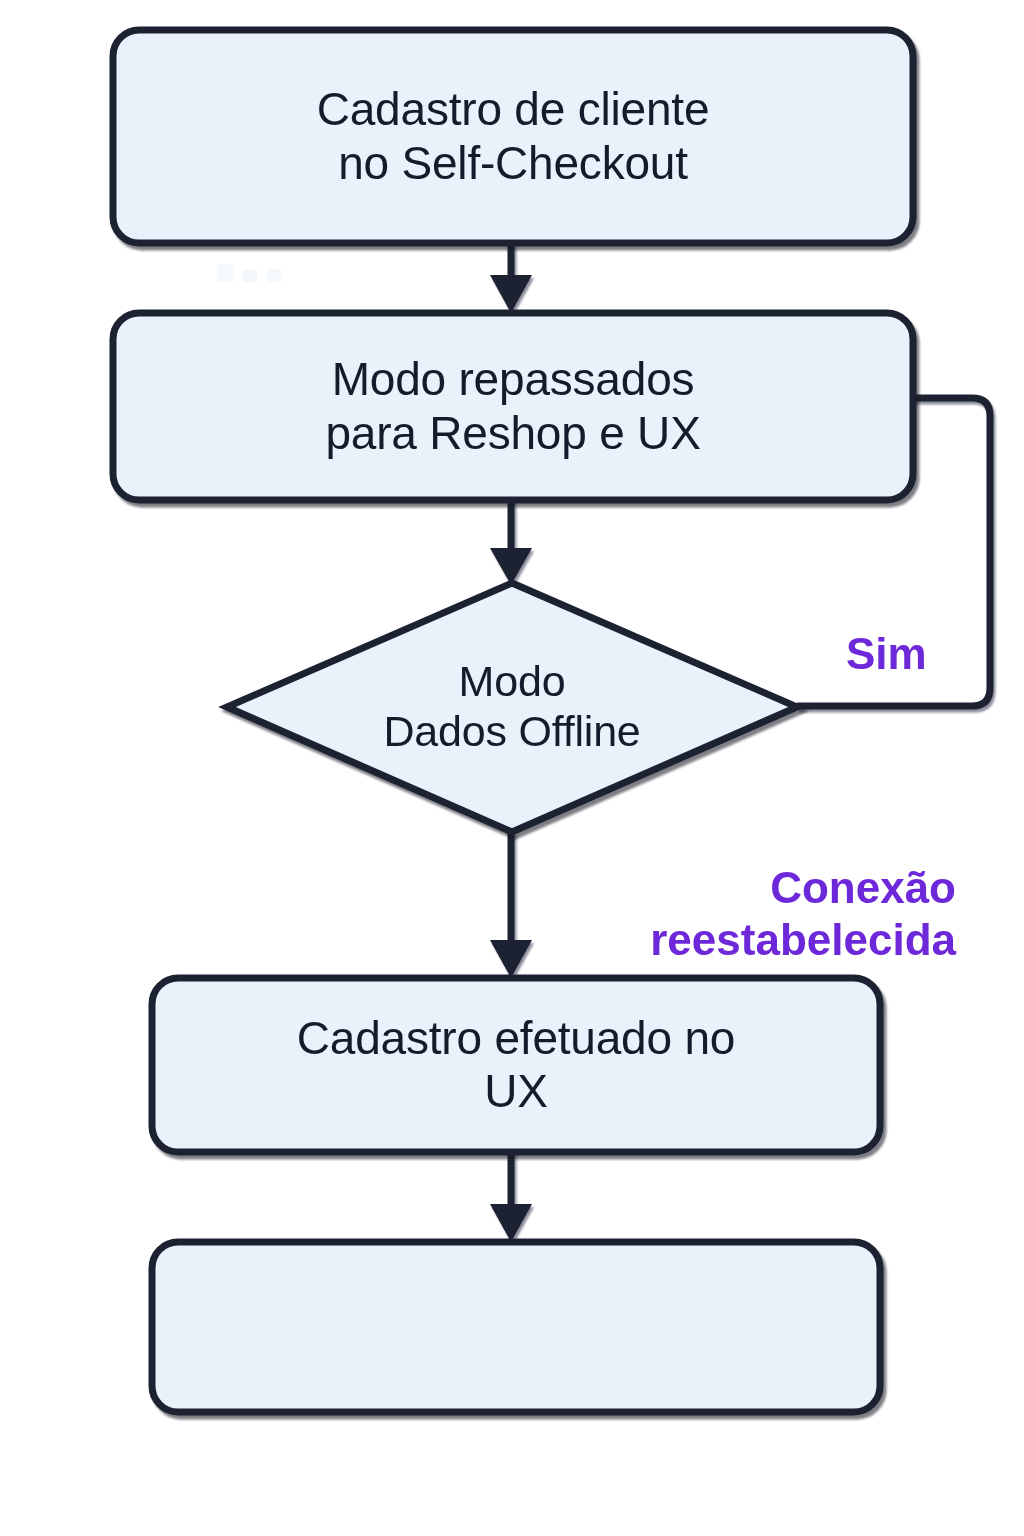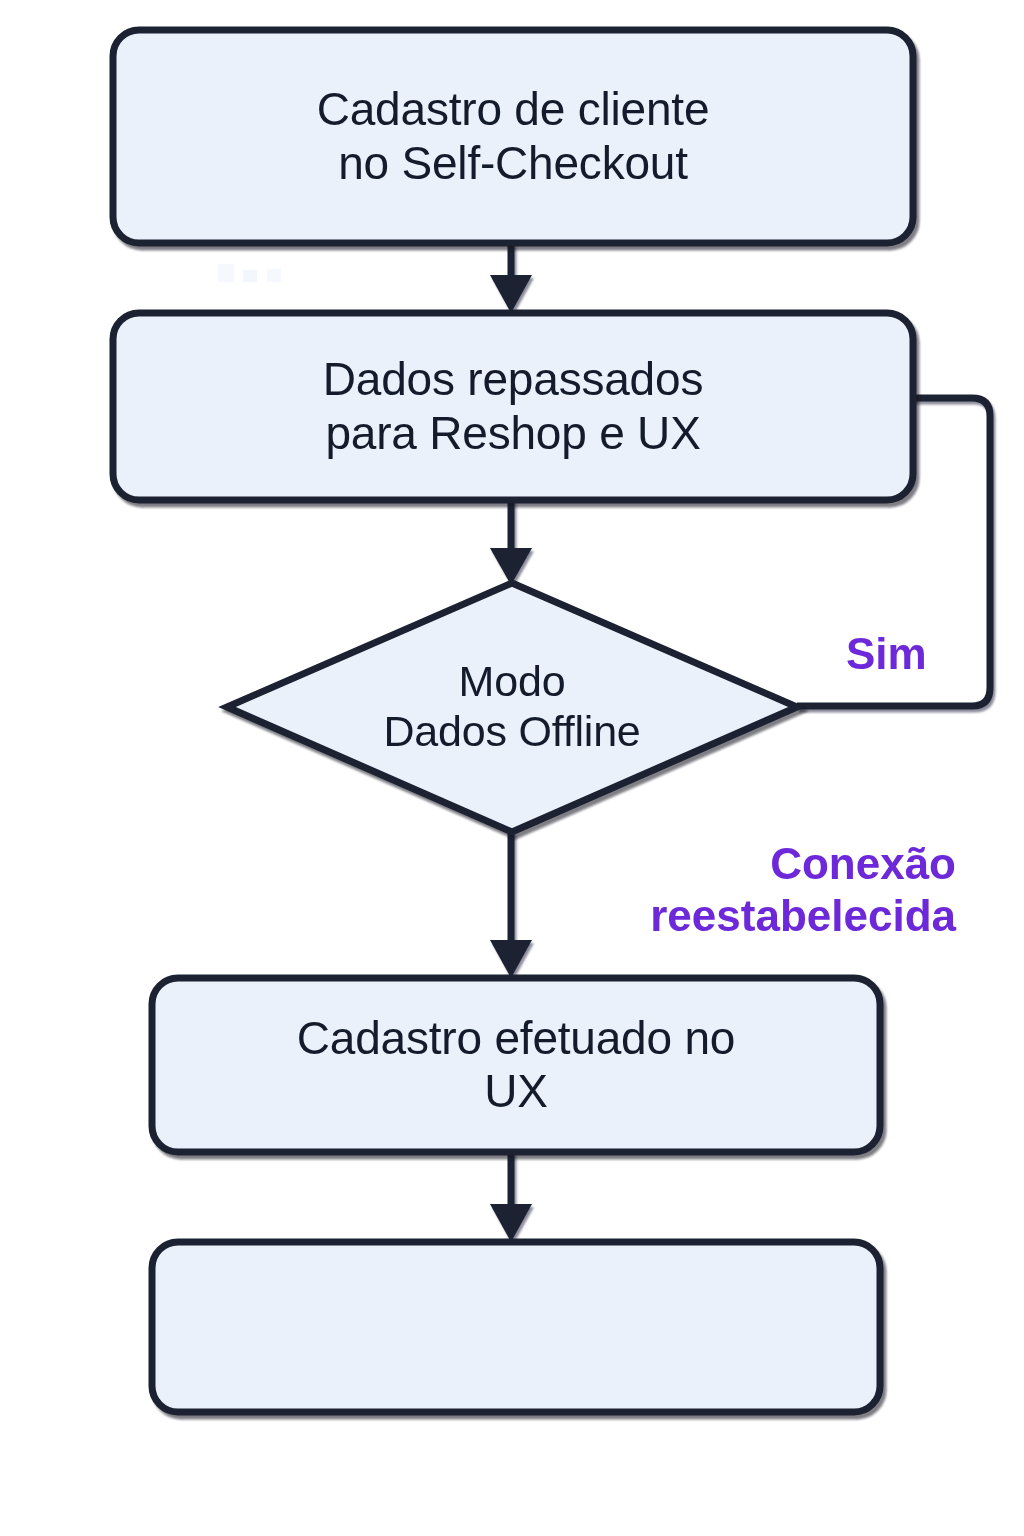--- a/index.html
+++ b/index.html
@@ -46,21 +46,21 @@
   .edge-label {
     position: absolute;
     color: #6d28d9;
     font-family: "Liberation Sans", sans-serif;
     font-weight: bold;
     font-size: 44px;
     line-height: 1.18;
     white-space: pre-line;
     pointer-events: none;
   }
-  .edge-label.align-right { text-align: right; }
+  .edge-label.align-right { text-align: right; margin-top: 24px; }
   .edge-label.align-left  { text-align: left; }
   .hit {
     position: absolute;
     background: transparent;
   }
 </style>
 </head>
 <body>
 
 <div id="flowchart-canvas">
@@ -124,21 +124,21 @@
 
     <g>
       <rect x="152" y="1242" width="728" height="170" rx="26" ry="26" fill="#eaf1fb" stroke="#1a2030" stroke-width="7" filter="url(#nodeShadow)"></rect>
     </g>
 
   </svg>
 
   <div class="node-label process-label" style="left:123px; top:36px; width:780px; height:201px;">Cadastro de cliente
 no Self-Checkout</div>
 
-  <div class="node-label process-label" style="left:123px; top:319px; width:780px; height:175px;">Dados repassados
+  <div class="node-label process-label" style="left:123px; top:319px; width:780px; height:175px;">Modo repassados
 para Reshop e UX</div>
 
   <div class="node-label decision-label" style="left:262px; top:612px; width:500px; height:190px;">Modo
 Dados Offline</div>
 
   <div class="node-label process-label" style="left:162px; top:984px; width:708px; height:162px;">Cadastro efetuado no
 UX</div>
 
 
   <div class="edge-label align-left" style="left:846px; top:628px; width:150px;">Sim</div>

